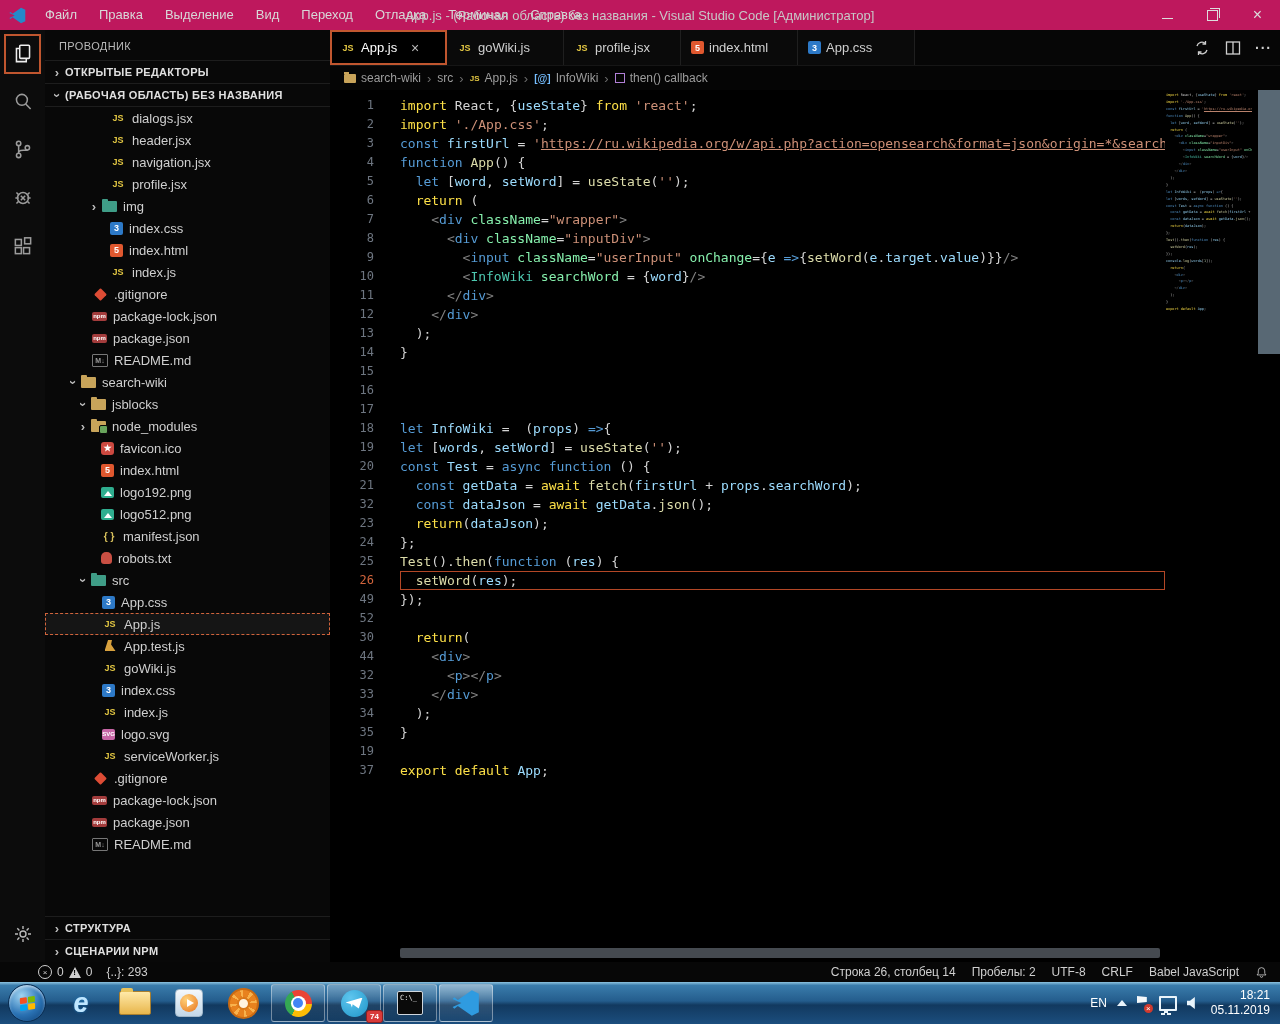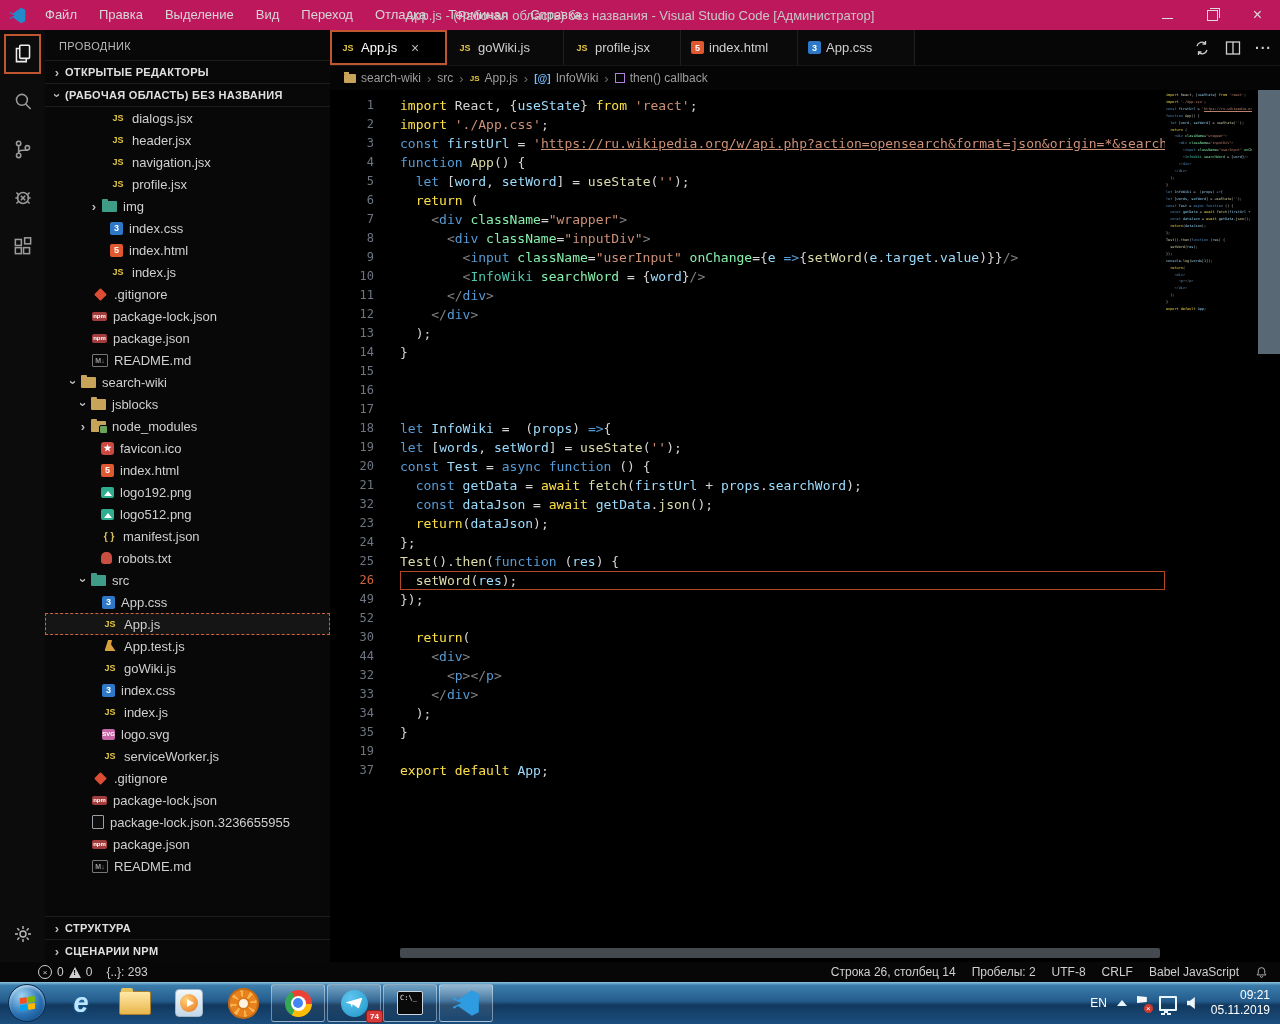--- a/index.html
+++ b/index.html
@@ -346,24 +346,20 @@
           <span class="fi fi-js">JS</span>
           <span>serviceWorker.js</span>
         </div>
         <div class="row" style="padding-left: 47px;">
           <span class="fi fi-git"></span>
           <span>.gitignore</span>
         </div>
         <div class="row" style="padding-left: 47px;">
           <span class="fi fi-npm">npm</span>
           <span>package-lock.json</span>
-        </div>
-        <div class="row" style="padding-left: 47px;">
-          <span class="fi fi-file"></span>
-          <span>package-lock.json.3236655955</span>
         </div>
         <div class="row" style="padding-left: 47px;">
           <span class="fi fi-npm">npm</span>
           <span>package.json</span>
         </div>
         <div class="row" style="padding-left: 47px;">
           <span class="fi fi-md">M↓</span>
           <span>README.md</span>
         </div>
       </div>
@@ -552,20 +548,20 @@
           </svg>
         </div>
       </div>
     <div id="tray">
       <span>EN</span>
       <span class="tray-arrow"></span>
       <span class="tray-flag"></span>
       <span class="tray-net"></span>
       <span class="tray-vol"></span>
       <div id="clock">
-        <div>09:21</div>
+        <div>18:21</div>
         <div>05.11.2019</div>
       </div>
     </div>
   </div>
 
 
 </div>
 
 </body></html>

